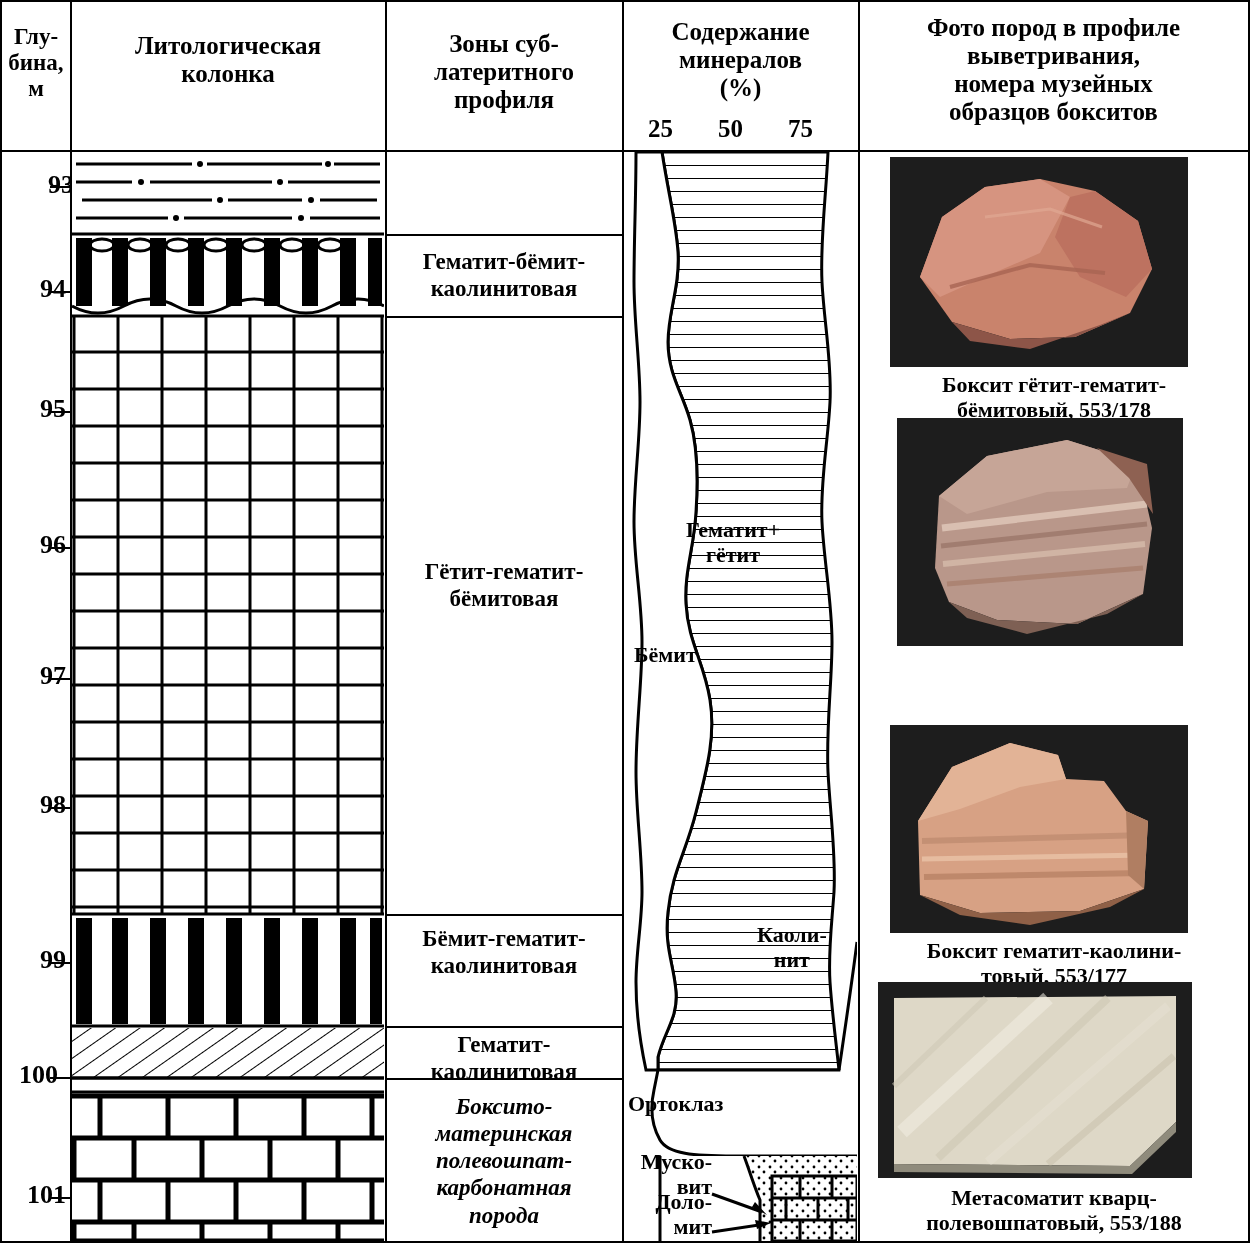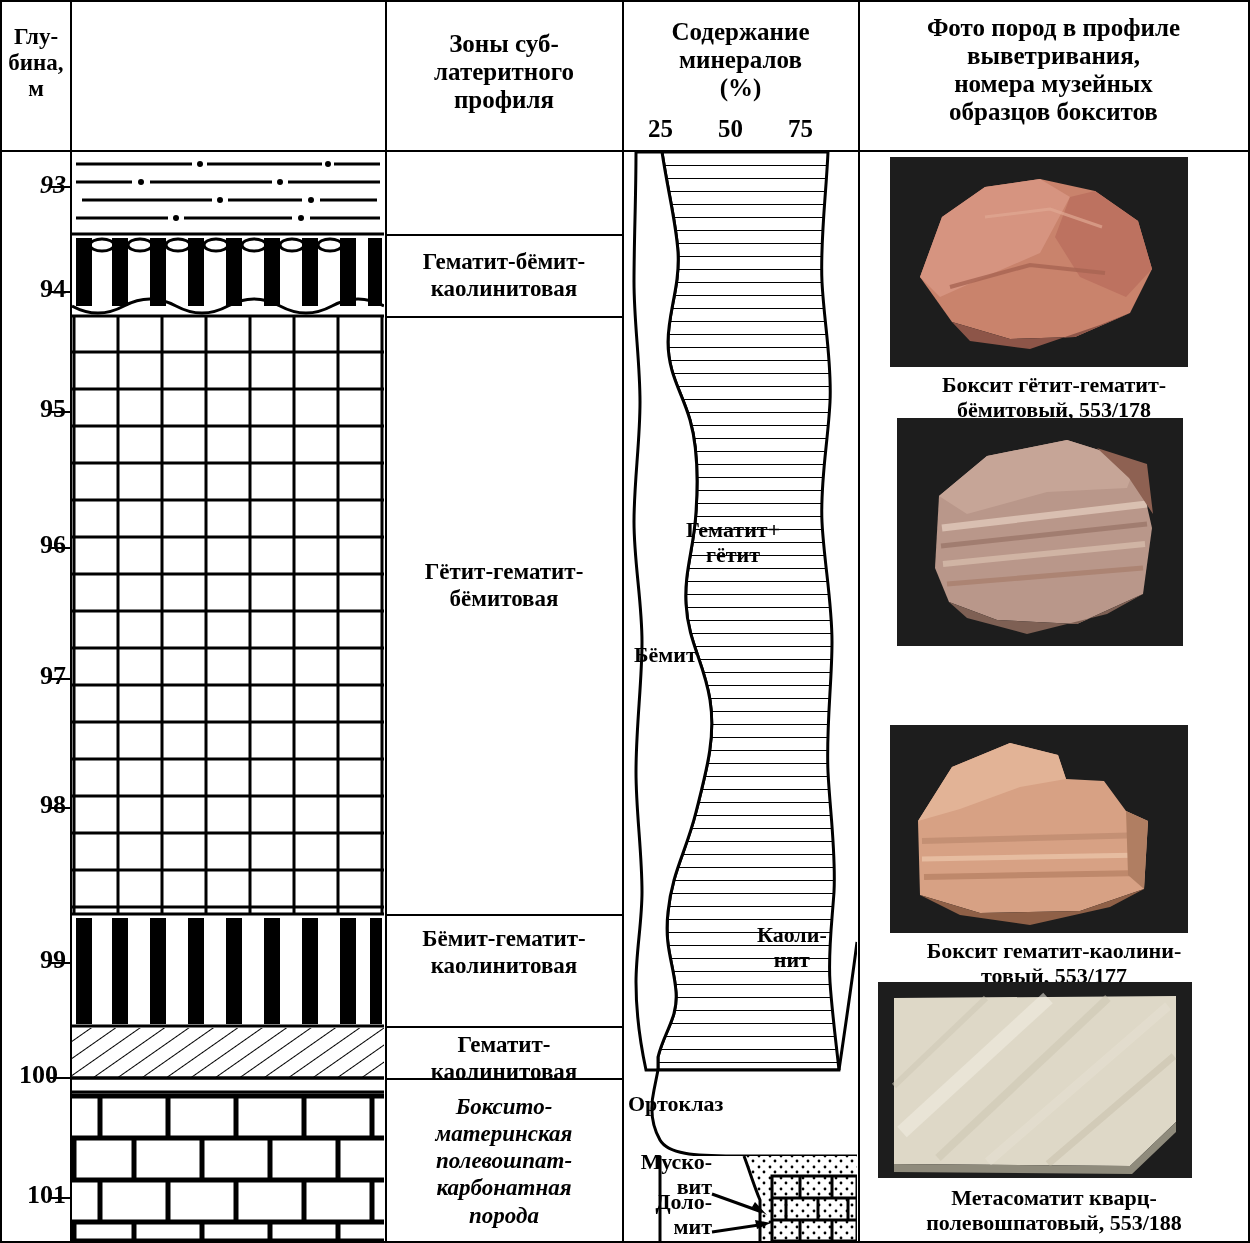--- a/index.html
+++ b/index.html
@@ -41,36 +41,38 @@
   <div class="vline" style="left:0;height:1243px;"></div>
   <div class="vline" style="left:70px;height:1243px;"></div>
   <div class="vline" style="left:385px;height:1243px;"></div>
   <div class="vline" style="left:622px;height:1243px;"></div>
   <div class="vline" style="left:858px;height:1243px;"></div>
   <div class="vline" style="left:1248px;height:1243px;"></div>
 
   <div class="hdr small" style="left:2px;top:24px;width:68px;white-space:pre-line;">Глу-
 бина,
 м</div>
+  <div class="hdr big" style="left:72px;top:32px;width:312px;white-space:pre-line;">Литологическая
+колонка</div>
   <div class="hdr mid" style="left:387px;top:30px;width:234px;white-space:pre-line;">Зоны  суб-
 латеритного
 профиля</div>
   <div class="hdr mid" style="left:624px;top:18px;width:233px;white-space:pre-line;">Содержание
 минералов
 (%)</div>
   <div class="hdr mid" style="left:860px;top:14px;width:387px;white-space:pre-line;">Фото  пород  в профиле
 выветривания,
 номера музейных
 образцов  бокситов</div>
 
   <div class="axis-num" style="left:648px;top:115px;">25</div>
   <div class="axis-num" style="left:718px;top:115px;">50</div>
   <div class="axis-num" style="left:788px;top:115px;">75</div>
 
-  <div class="depth-lbl" style="left:0;top:170px;font-style:italic;">93</div>
+  <div class="depth-lbl" style="left:8px;top:170px;">93</div>
   <div class="depth-lbl" style="left:0;top:274px;">94</div>
   <div class="depth-lbl" style="left:0;top:394px;">95</div>
   <div class="depth-lbl" style="left:0;top:530px;">96</div>
   <div class="depth-lbl" style="left:0;top:661px;">97</div>
   <div class="depth-lbl" style="left:0;top:790px;">98</div>
   <div class="depth-lbl" style="left:0;top:945px;">99</div>
   <div class="depth-lbl" style="left:-8px;top:1060px;">100</div>
   <div class="depth-lbl" style="left:0;top:1180px;">101</div>
 
   <div class="tick" style="left:50px;top:186px;width:22px;"></div>

